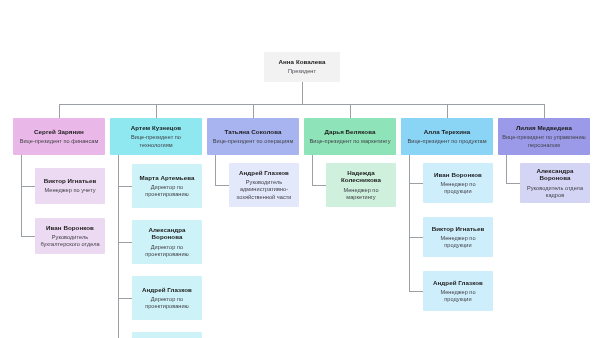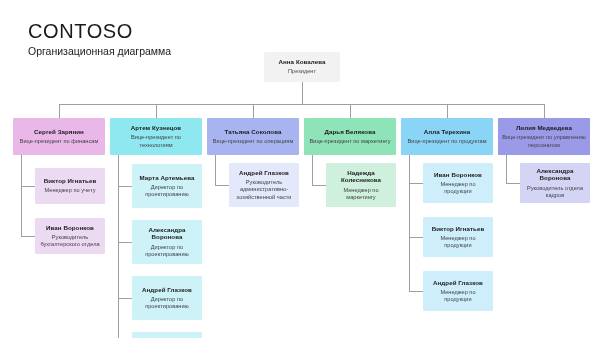--- a/index.html
+++ b/index.html
@@ -69,22 +69,20 @@
     background: #9aa0a6;
   }
   .conn.v { width: 1px; }
   .conn.h { height: 1px; }
 </style>
 </head>
 <body>
 
 <div id="canvas">
 
-  <div class="brand-title">CONTOSO</div>
-  <div class="brand-sub">Организационная диаграмма</div>
 
   <div id="nodes-layer">
       <div class="node root" style="left: 264px; top: 52px; width: 76px; height: 30px; background: rgb(242, 242, 242);">
         <div class="nm">Анна Ковалева</div>
         <div class="tt">Президент</div>
       </div>
       <div class="node lead" style="left: 13px; top: 118px; width: 92px; height: 37px; background: rgb(233, 184, 232);">
         <div class="nm">Сергей Зарянин</div>
         <div class="tt">Вице-президент по финансам</div>
       </div>

